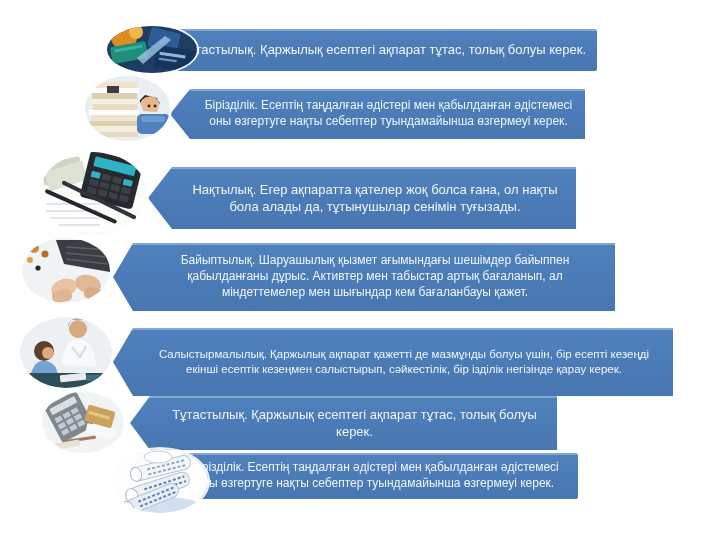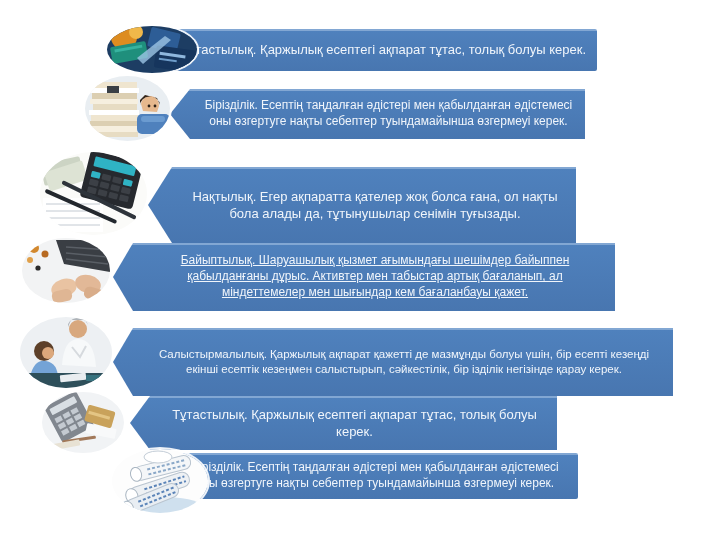--- a/index.html
+++ b/index.html
@@ -70,21 +70,21 @@
       </g>
       <path d="M56 28 a9 9 0 1 1 18 2 l-2 6 -14 -1 Z" fill="#e6b88d"></path>
       <path d="M55 30 a10 9 0 0 1 20 -1 l-3 -7 -12 -3 -5 5 Z" fill="#33251a"></path>
       <circle cx="64" cy="30" r="1.4" fill="#2c2118"></circle>
         <circle cx="70" cy="30" r="1.4" fill="#2c2118"></circle>
       <rect x="52" y="38" width="33" height="20" rx="5" fill="#4f81bd"></rect>
       <rect x="56" y="40" width="24" height="6" rx="3" fill="#6b9bd0"></rect>
     </svg>
   </div>
 
-  <div class="bar callout" style="--tip:24px;left:148px;top:167px;width:428px;height:76px;font-size:13px;">
+  <div class="bar callout" style="--tip:24px;left:148px;top:167px;width:428px;height:62px;font-size:13px;">
     <span>Нақтылық. Егер ақпаратта қателер жоқ болса ғана, ол нақты бола алады да, тұтынушылар сенімін туғызады.</span>
   </div>
   <div class="photo" style="left:40px;top:152px;width:107px;height:83px;">
     <svg viewBox="0 0 107 83" preserveAspectRatio="none">
       <rect width="107" height="83" fill="#fbfbf9"></rect>
       <rect x="2" y="8" width="40" height="22" rx="2" fill="#ccd4c4" transform="rotate(-12 22 19)"></rect>
       <rect x="6" y="14" width="40" height="20" rx="2" fill="#dde3d4" transform="rotate(-18 26 24)"></rect>
       <rect x="3" y="46" width="60" height="34" fill="#ffffff"></rect>
       <g stroke="#c3cad2" stroke-width="1">
         <line x1="6" y1="52" x2="60" y2="52"></line>
@@ -110,21 +110,21 @@
             <rect x="83" y="40" width="9" height="6" rx="1"></rect>
         </g>
         <rect x="83" y="24" width="9" height="6" rx="1" fill="#2fb3c4"></rect>
         <rect x="50" y="24" width="9" height="6" rx="1" fill="#2fb3c4"></rect>
       </g>
       <rect x="2" y="52" width="78" height="4" rx="2" fill="#23282e" transform="rotate(24 40 54)"></rect>
       <rect x="18" y="46" width="82" height="4" rx="2" fill="#2e343b" transform="rotate(26 59 48)"></rect>
     </svg>
   </div>
 
-  <div class="bar callout" style="--tip:20px;left:113px;top:243px;width:502px;height:68px;font-size:12px;text-decoration:underline;">
+  <div class="bar callout" style="--tip:20px;left:113px;top:243px;width:502px;height:68px;font-size:12px;">
     <span>Байыптылық. Шаруашылық қызмет ағымындағы шешімдер байыппен қабылданғаны дұрыс. Активтер мен табыстар артық бағаланып, ал міндеттемелер мен шығындар кем бағаланбауы қажет.</span>
   </div>
   <div class="photo" style="left:22px;top:238px;width:88px;height:65px;">
     <svg viewBox="0 0 88 65" preserveAspectRatio="none">
       <rect width="88" height="65" fill="#f2f3f4"></rect>
       <polygon points="34,2 88,2 88,34 42,26" fill="#3a3e44"></polygon>
       <g stroke="#5a5f66" stroke-width="1.5">
         <line x1="44" y1="9" x2="86" y2="12"></line>
           <line x1="44" y1="15" x2="86" y2="19"></line>
           <line x1="44" y1="21" x2="86" y2="26"></line>

